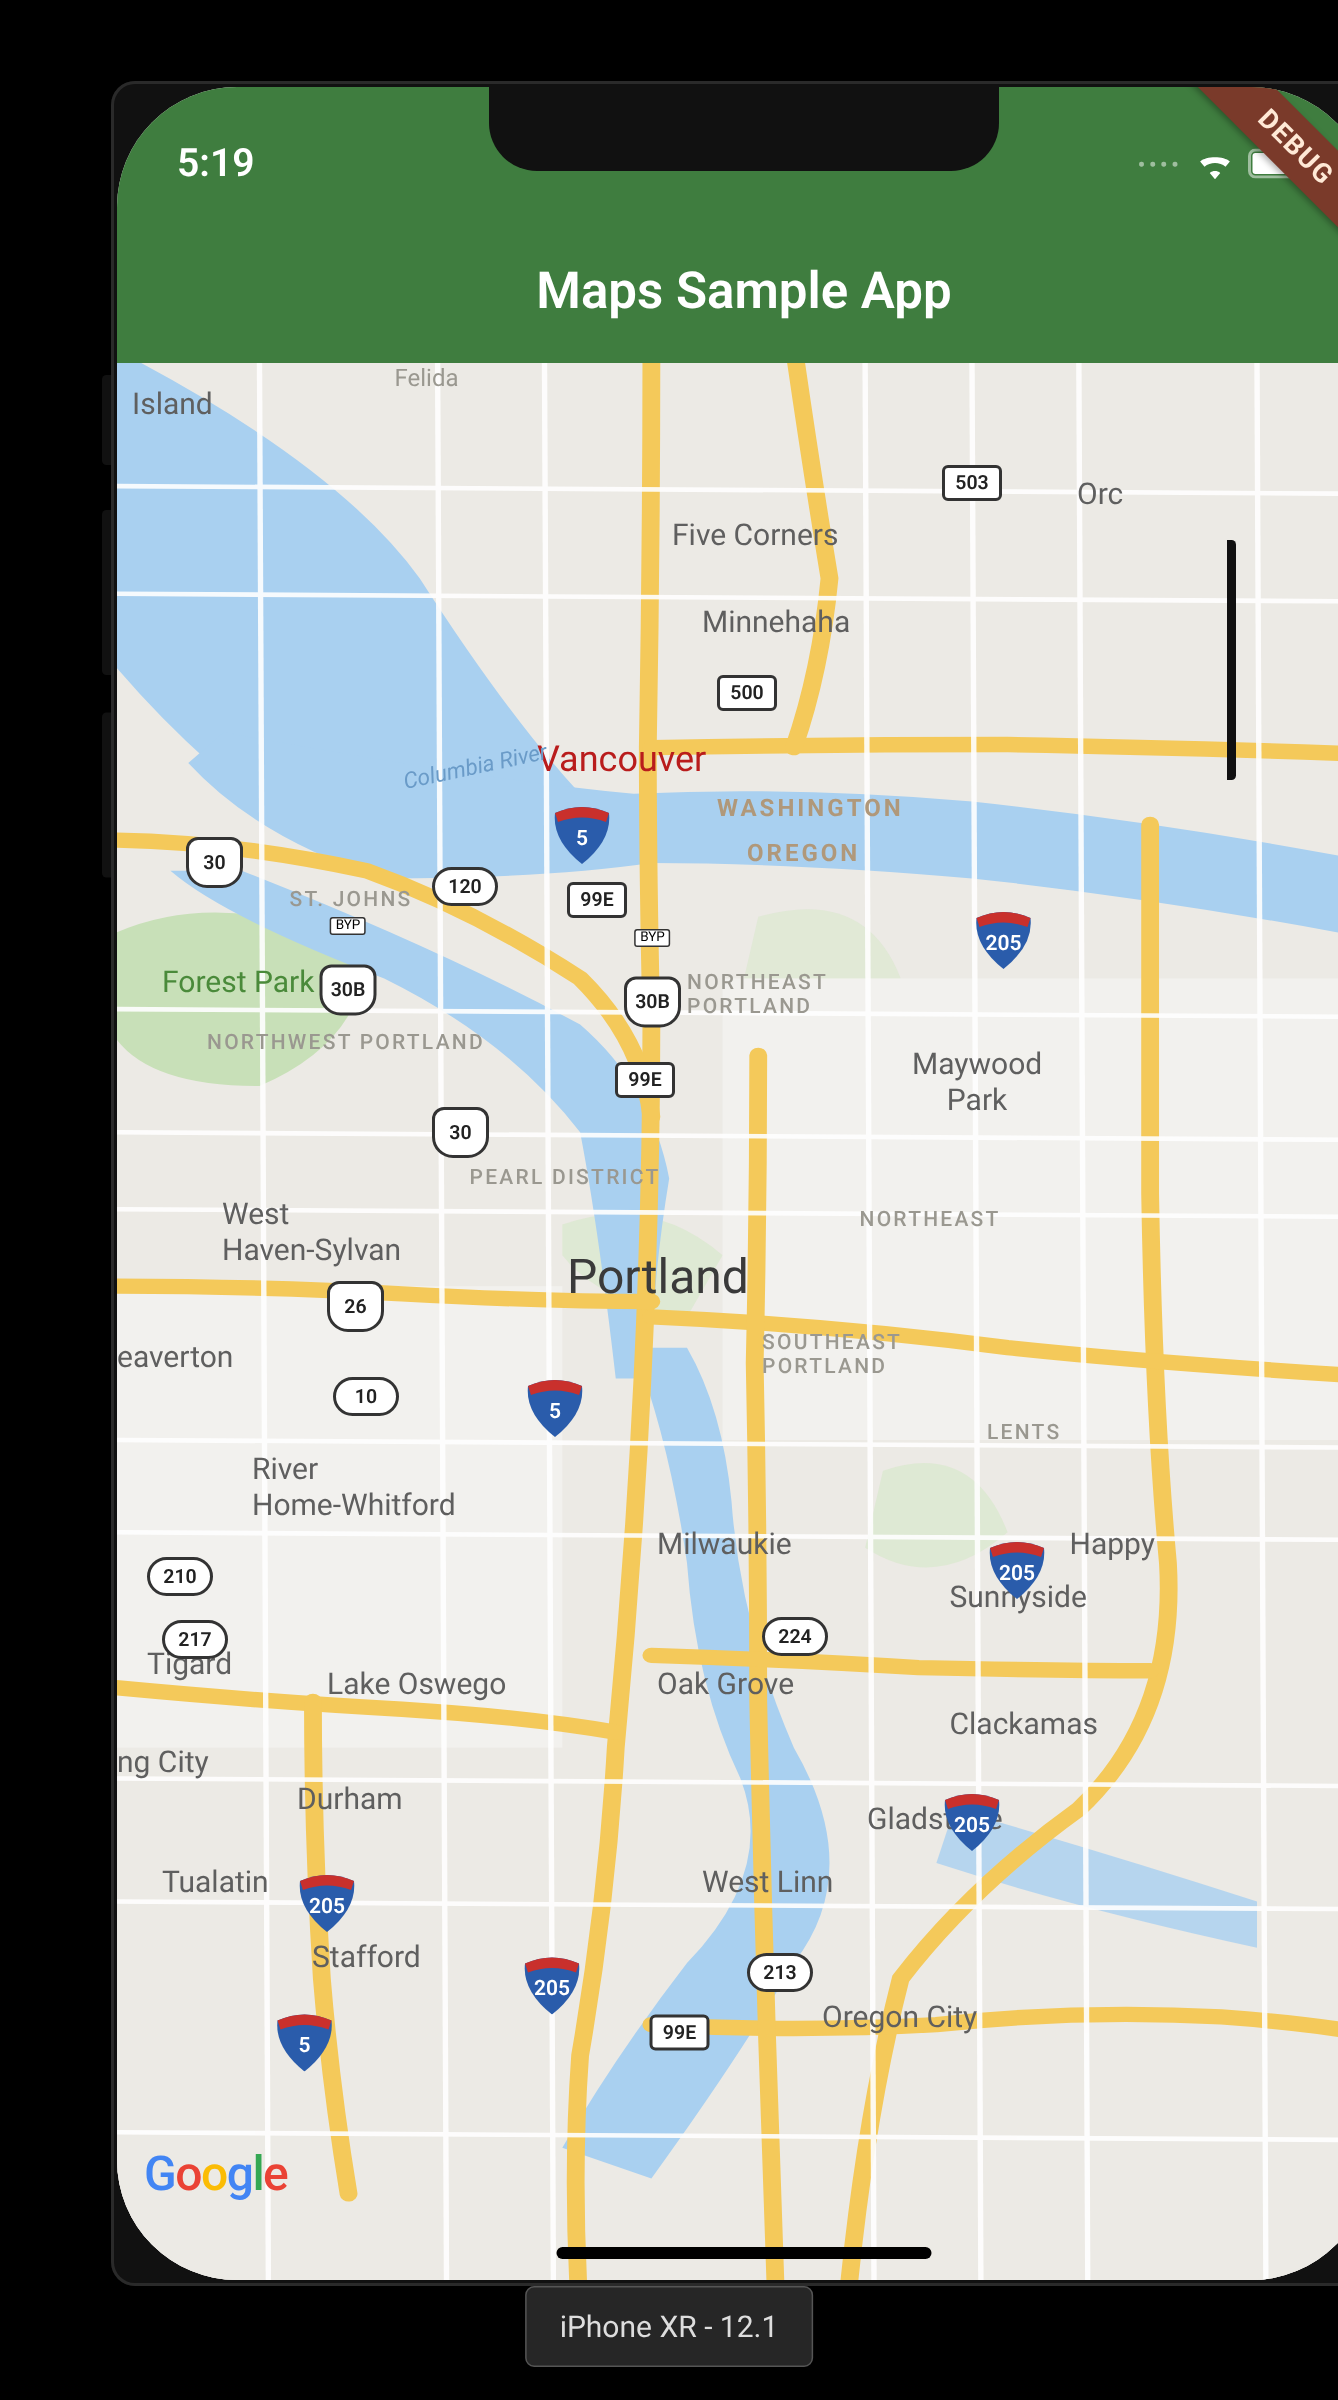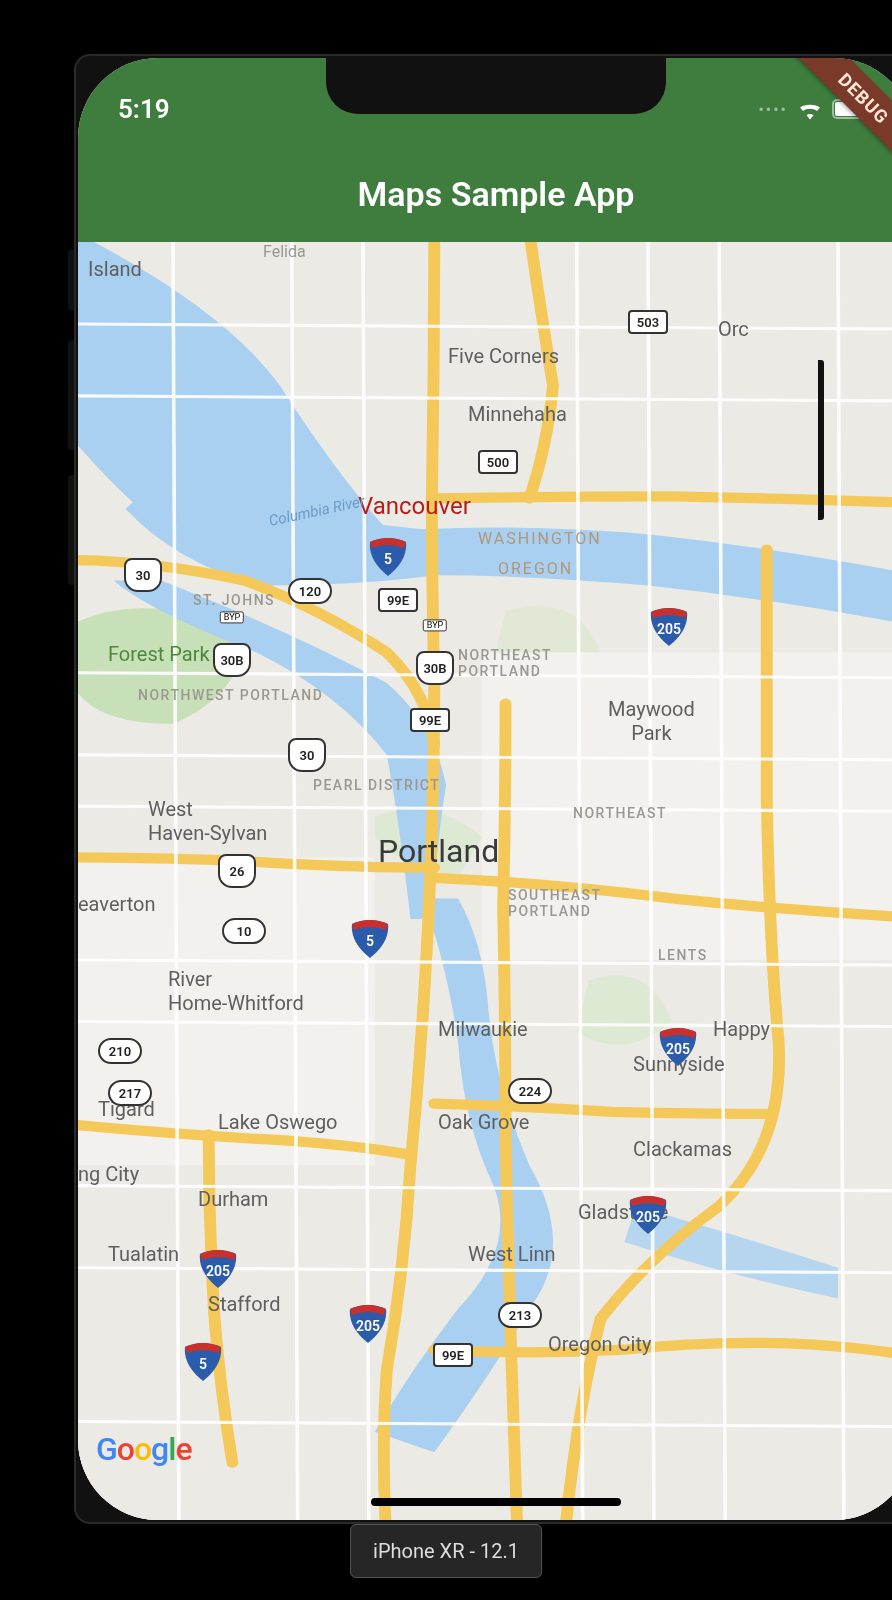--- a/index.html
+++ b/index.html
@@ -75,21 +75,21 @@
     top: 184px; bottom: 0; left: 0; right: 0;
     background: #eceae5;
     overflow: hidden;
   }
   .map-svg { position:absolute; inset:0; width:100%; height:100%; }
   .label { position: absolute; font-size: 20px; color: #5f5f5f; white-space: nowrap; pointer-events:none; }
   .label.big { font-size: 32px; color: #3a3a3a; font-weight: 400; }
   .label.med { font-size: 24px; color: #b91c1c; }
   .label.district { font-size: 14px; color: #9a9890; letter-spacing: 1.5px; font-weight: 500; }
   .label.park { color: #4a8a3a; font-size: 20px; }
-  .label.state { font-size: 16px; color: #b0987a; letter-spacing: 2px; font-weight: 400; }
+  .label.state { font-size: 16px; color: #b0987a; letter-spacing: 2px; font-weight: 700; }
   .label.river { color: #6a9bc8; font-size: 15px; font-style: italic; }
   .shield { position: absolute; display:flex; align-items:center; justify-content:center; font-size:13px; font-weight:600; pointer-events:none;margin-top:16px; }
   .shield.us { width:38px; height:34px; background:#fff; border:2px solid #333; border-radius: 8px 8px 14px 14px; color:#222; }
   .shield.oval { width:44px; height:26px; background:#fff; border:2px solid #333; border-radius: 13px; color:#222; }
   .shield.rect { width:40px; height:24px; background:#fff; border:2px solid #333; border-radius: 4px; color:#222; }
   .shield.interstate { width:40px; height:40px; color:#fff; }
   .shield.interstate svg { position:absolute; inset:0; }
   .shield.interstate span { position: relative; z-index: 2; font-size: 14px; margin-top: 6px;}
   .google-logo {
     position: absolute; left: 18px; bottom: 52px;

